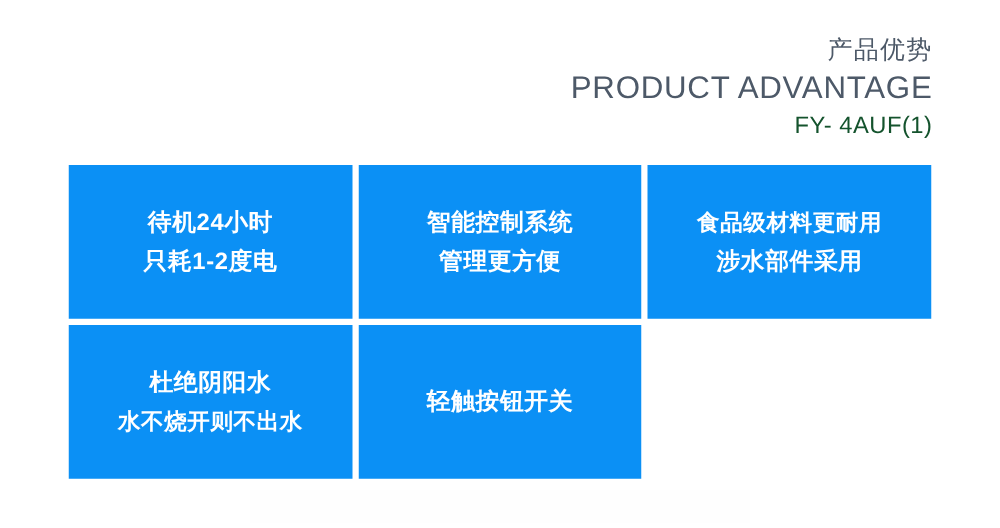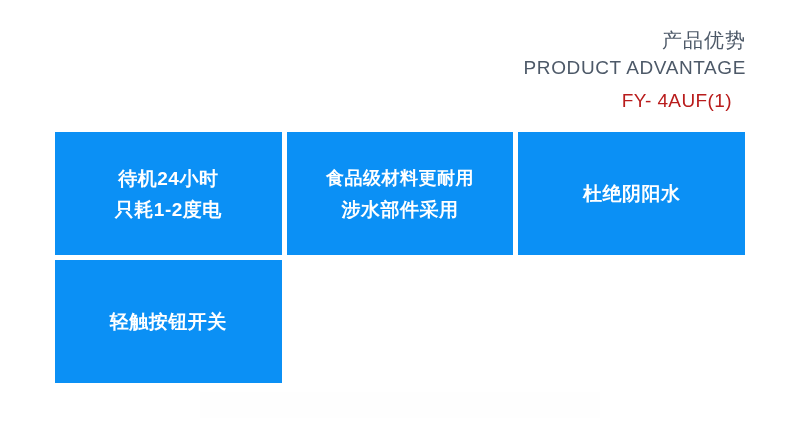--- a/index.html
+++ b/index.html
@@ -37,34 +37,34 @@
   .header-title-cn {
     font-size: 20px;
     letter-spacing: 1px;
     color: #4d5968;
     font-weight: 400;
     margin: 0 0 8px 0;
     white-space: nowrap;
   }
 
   .header-title-en {
-    font-size: 19px;
+    font-size: 25px;
     letter-spacing: 0.6px;
     color: #4d5968;
     font-weight: 400;
     margin: 0 0 8px 0;
     white-space: nowrap;
   }
 
   .header-model {
     font-size: 19px;
     letter-spacing: 0.4px;
-    color: #b91c1c;
+    color: #14532d;
     font-weight: 400;
-    margin: 14px;
+    margin: 0;
     white-space: nowrap;
   }
 
   
   .card-grid {
     position: absolute;
     left: 55px;
     top: 132px;
     width: 690px;
     height: 251px;
@@ -123,28 +123,33 @@
     <div class="header-model">FY- 4AUF(1)</div>
   </div>
 
   <div class="card-grid">
 
     <div class="card">
       <div class="card-line">待机24小时</div>
       <div class="card-line">只耗1-2度电</div>
     </div>
 
+    <div class="card">
+      <div class="card-line">智能控制系统</div>
+      <div class="card-line">管理更方便</div>
+    </div>
 
     <div class="card">
       <div class="card-line small">食品级材料更耐用</div>
       <div class="card-line">涉水部件采用</div>
     </div>
 
     <div class="card">
       <div class="card-line">杜绝阴阳水</div>
+      <div class="card-line small">水不烧开则不出水</div>
     </div>
 
 
     <div class="card">
       <div class="card-line">轻触按钮开关</div>
     </div>
 
   </div>
 
   <div class="bottom-smudge"></div>

